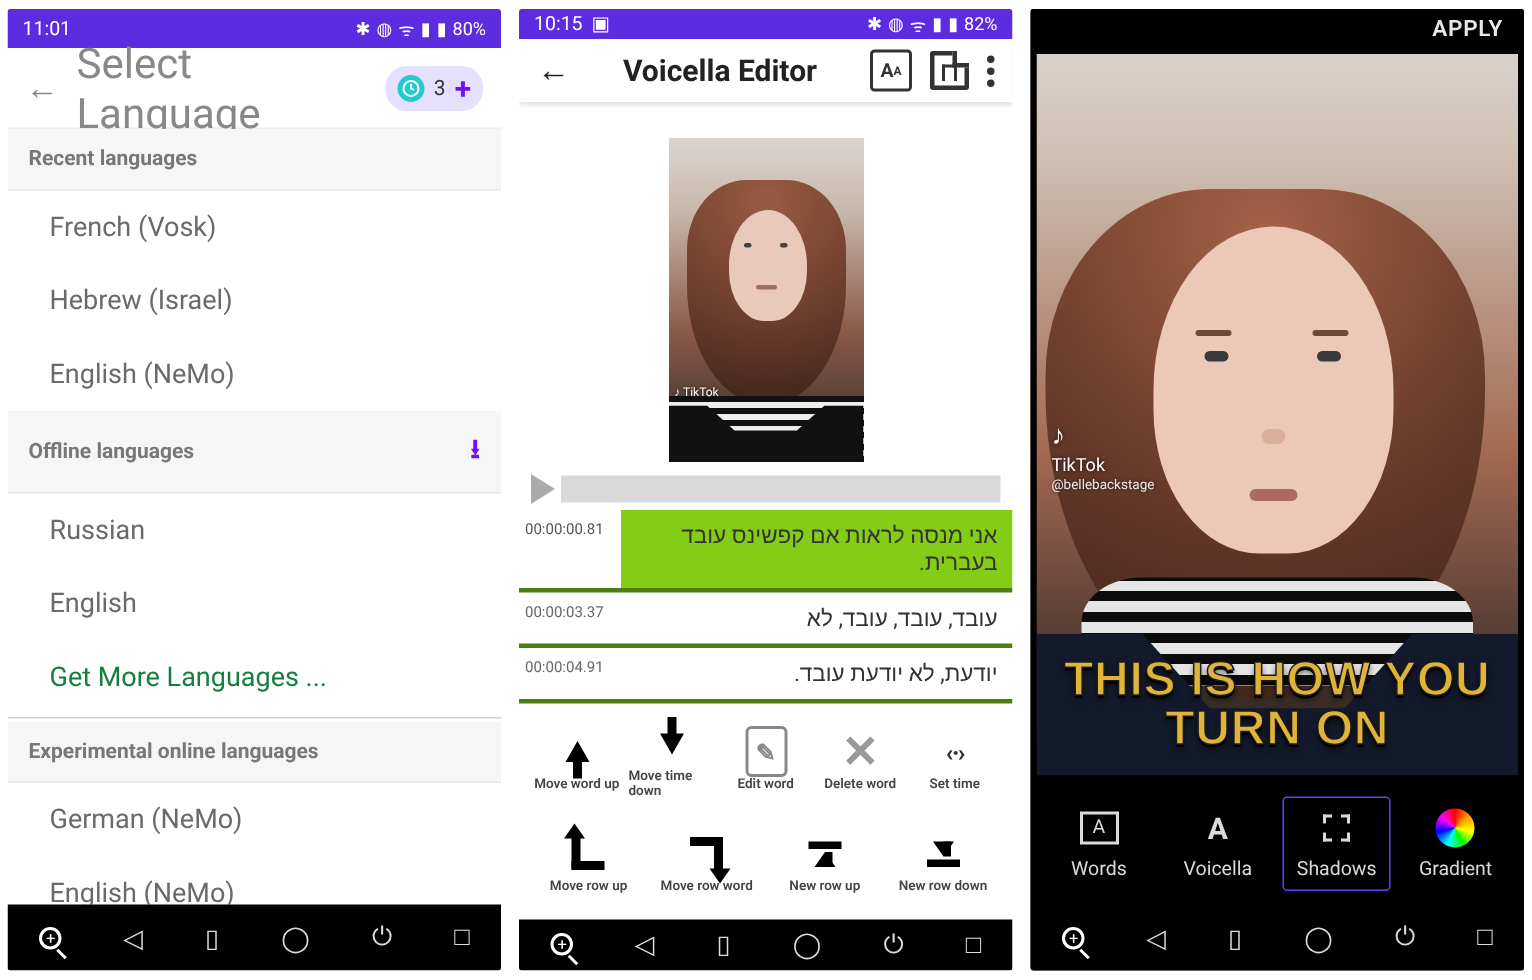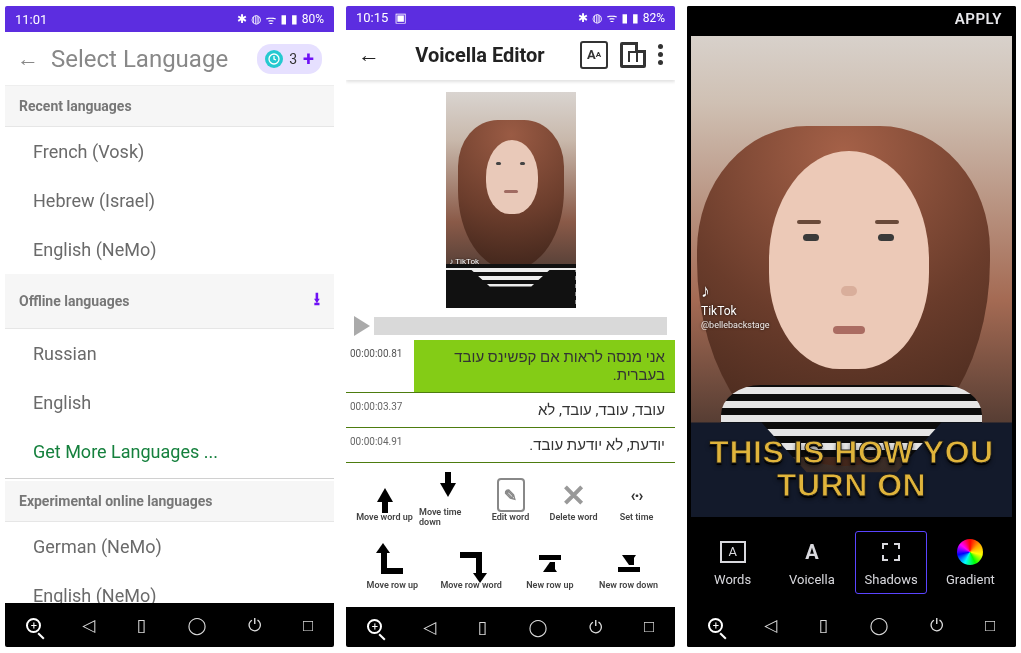--- a/index.html
+++ b/index.html
@@ -44,21 +44,21 @@
   .appbar {
     height: 54px;
     display:flex;
     align-items:center;
     padding:0 12px;
     gap:12px;
     border-bottom:1px solid #eee;
     background:#fff;
   }
   .appbar.withshadow { box-shadow:0 2px 3px rgba(0,0,0,.12); border-bottom:none;}
-  .appbar-title { font-size:24px; color:#888; font-weight:400; flex:1; }
+  .appbar-title { font-size:28px; color:#888; font-weight:400; flex:1; }
   .appbar-title.bold { color:#222; font-weight:700; font-size:20px; text-align:center; }
   .back-arrow { font-size:22px; color:#888; }
   .bold .back-arrow, .appbar .back-arrow.dark{ color:#222;}
   .appbar-actions { display:flex; gap:12px; align-items:center; }
 
   .pill {
     display:inline-flex;
     align-items:center;
     gap:6px;
     background:#e6e0ff;
@@ -90,21 +90,21 @@
   .divider { height:1px; background:#d0d0d0; margin:2px 0; }
 
   .dl-icon { color:#6f11f5; font-size:18px; font-weight:700; }
 
   
   .video-area {
     flex:0 0 auto;
     display:flex;
     flex-direction:column;
     align-items:center;
-    padding:12px 0 4px 0;
+    padding:24px 0 4px 0;
   }
   .video-thumb {
     width:130px; height:216px;
     background: linear-gradient(180deg,#d9d4d0 0%, #c9b9ac 22%, #8a5a48 60%, #2a2a2a 100%);
     position:relative;
     overflow:hidden;
   }
   .hair { position:absolute; top:28px; left:12px; right:12px; height:150px; background:radial-gradient(circle at 50% 10%, #9a5b44 0%, #6b3d2c 55%, #3a2219 100%); border-radius:60px 60px 80px 80px/70px 70px 120px 120px;}
   .face { position:absolute; top:48px; left:40px; width:52px; height:74px; background:#e9c9b9; border-radius:50% 50% 45% 45%; }
   .eye { position:absolute; width:5px;height:3px;background:#444;border-radius:2px;}
@@ -113,21 +113,21 @@
   .stripeshirt{position:absolute;bottom:0;left:0;right:0;height:44px;background:repeating-linear-gradient(0deg,#111 0 4px,#eee 4px 8px);}
   .hoodie{position:absolute;bottom:0;left:0;right:0;height:50px;background:#111;clip-path:polygon(0 100%,0 25%,20% 25%,34% 58%,66% 58%,80% 25%,100% 25%,100% 100%);}
   .tiktok-badge-sm{position:absolute;left:4px;bottom:42px;color:#fff;font-size:8px;text-shadow:0 0 2px #000;}
 
   .timeline-row { display:flex; align-items:center; padding:4px 8px; gap:4px;}
   .play-tri {
     width:0;height:0;border-top:10px solid transparent;border-bottom:10px solid transparent;border-left:16px solid #aaa;
   }
   .timeline-bar { flex:1;height:18px;background:#d9d9d9; }
 
-  .sub-row { display:flex; font-size:12px; border-bottom:1px solid #4d7c0f; }
+  .sub-row { display:flex; font-size:12px; border-bottom:3px solid #4d7c0f; }
   .sub-time { width:68px; font-size:10px; color:#666; padding:8px 4px;}
   .sub-text { flex:1; text-align:right; direction:rtl; padding:8px 10px; font-size:15px; color:#333; }
   .sub-row.active .sub-text { background:#84cc16; }
   .sub-row.active .sub-time { color:#555;}
 
   .tool-grid {
     margin-top:auto;
     padding:8px 10px 6px 10px;
     display:grid;
     grid-template-columns:repeat(5,1fr);

